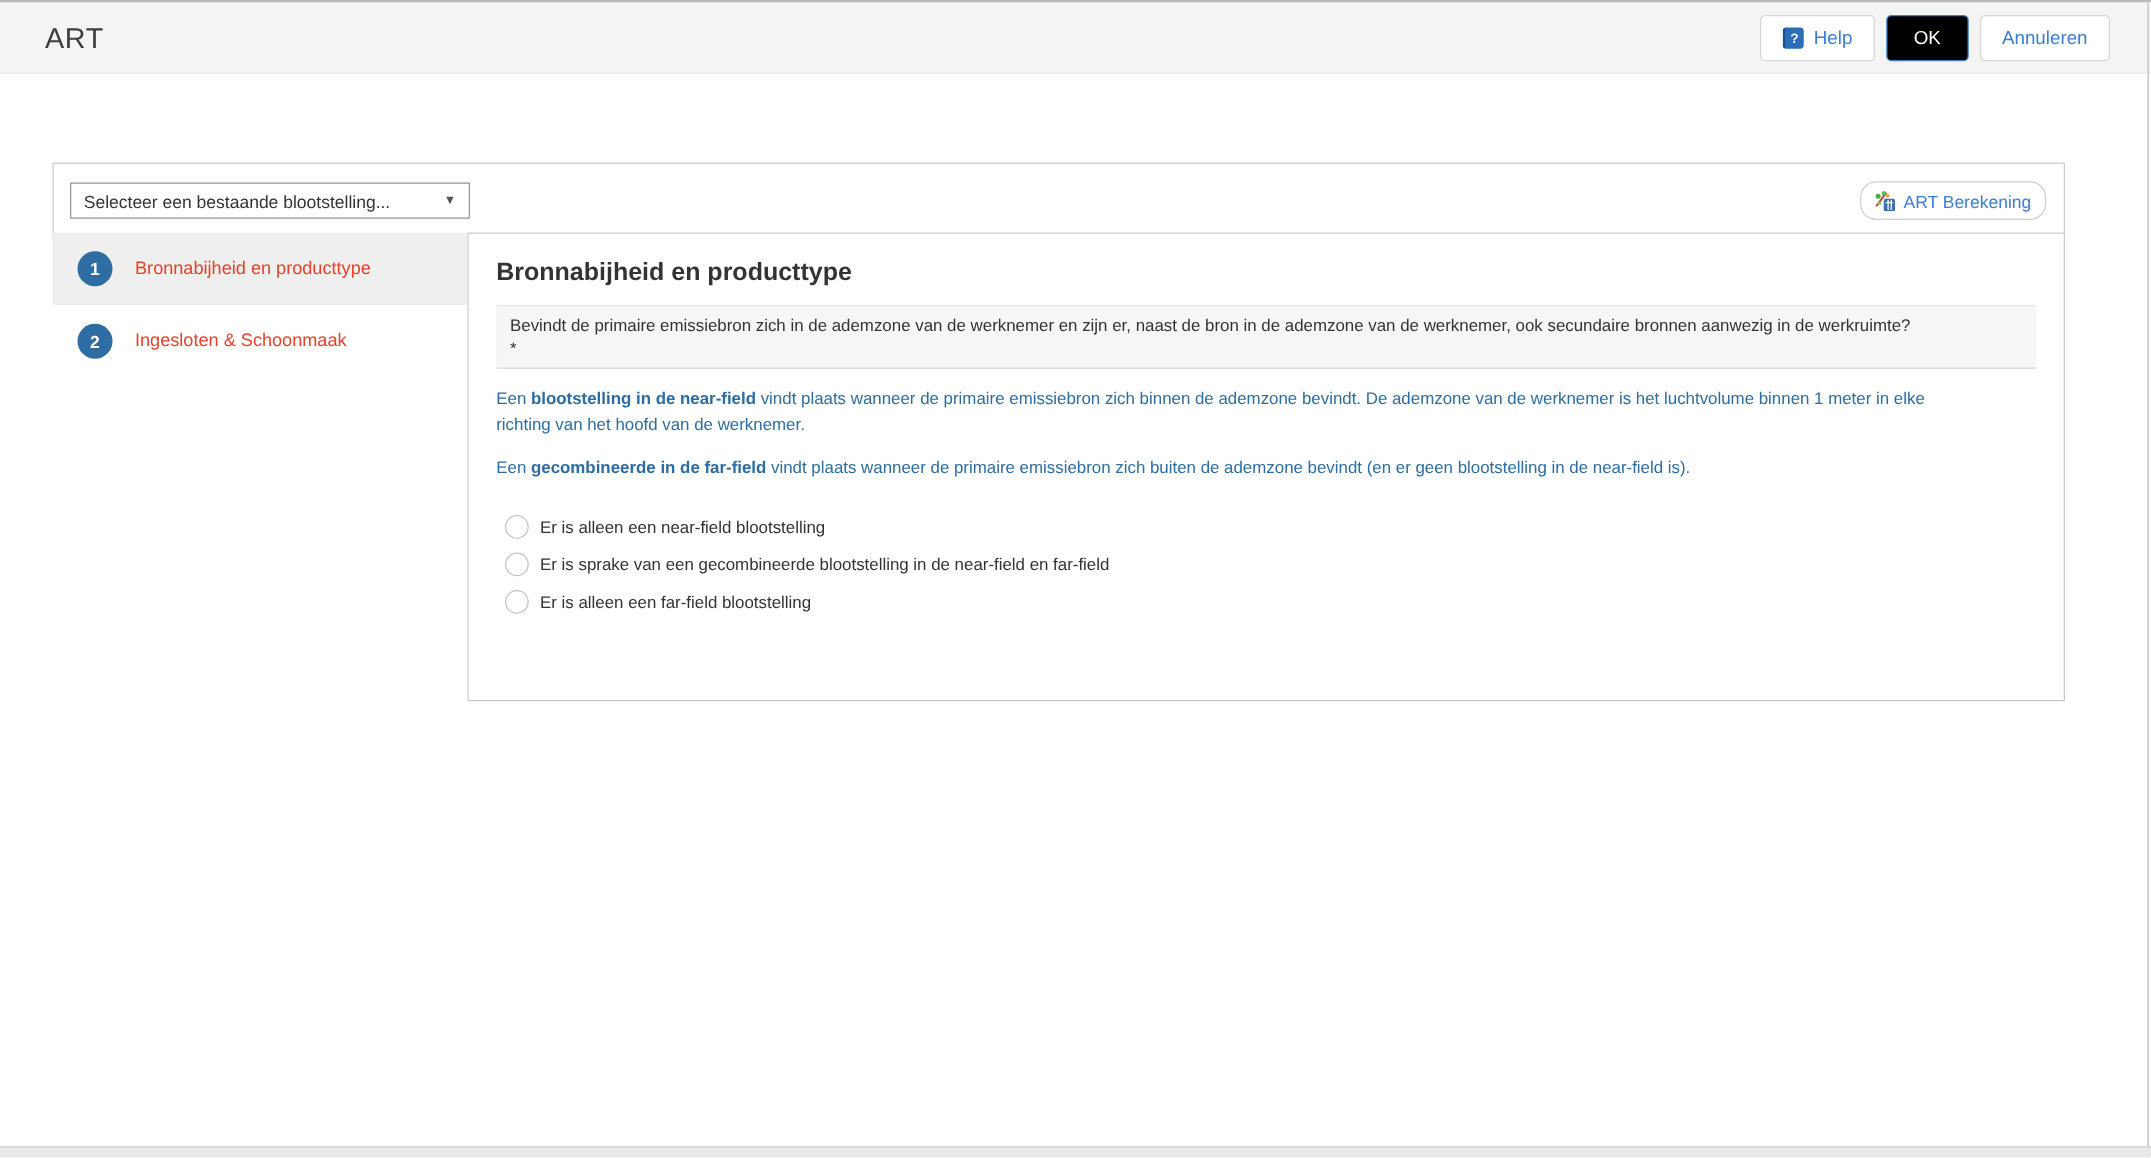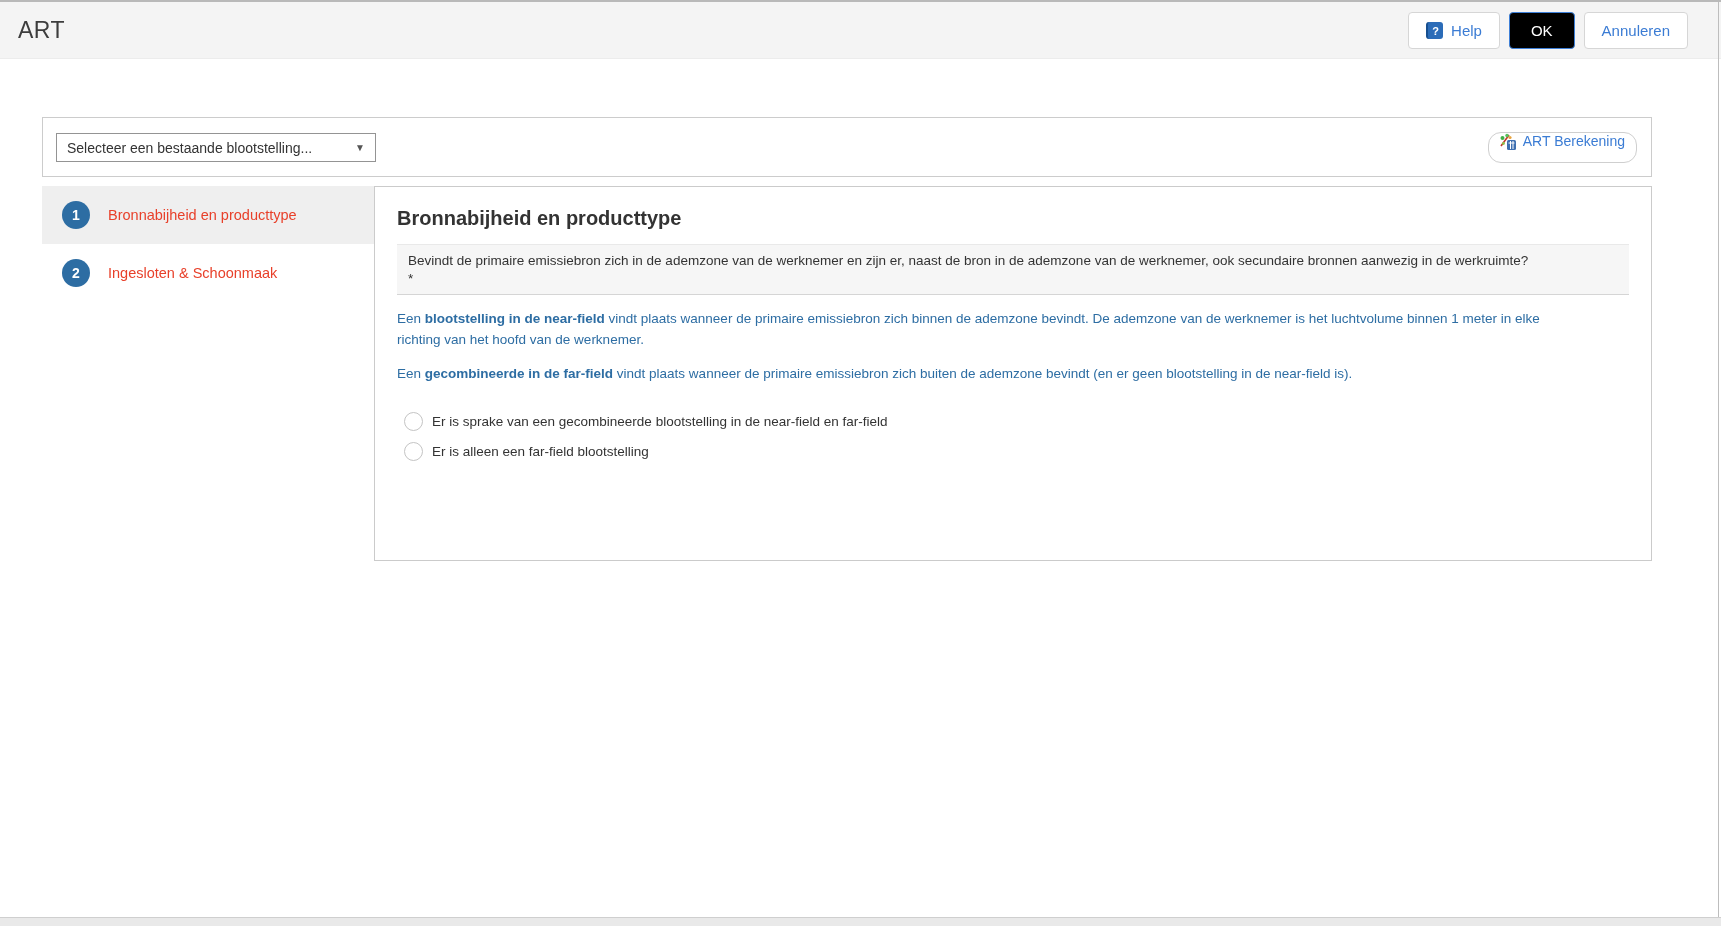--- a/index.html
+++ b/index.html
@@ -15,51 +15,51 @@
   
   .right-edge { position:absolute; top:0; right:2px; width:1px; height:926px; background:#bdbdbd; }
   .bottom-strip { position:absolute; left:0; bottom:0; width:1721px; height:9px; background:#e9e9e9; border-top:1px solid #cfcfcf; }
 
   
   .header {
     position:absolute; left:0; top:0; width:1721px; height:57px;
     background:#f4f4f4; border-bottom:1px solid #ececec;
     display:flex; align-items:center;
   }
-  .app-title { font-size:23px; color:#3d3d3d; margin-left:18px; letter-spacing:0.5px; }
+  .app-title { font-size:23px; color:#3d3d3d; margin-left:36px; letter-spacing:0.5px; }
   .header-actions { position:absolute; right:33px; top:0; height:57px; display:flex; align-items:center; gap:9px; }
   .btn {
     height:37px; border-radius:4px; font-size:15px; cursor:pointer;
     display:inline-flex; align-items:center; justify-content:center;
     font-family:"Liberation Sans", sans-serif;
   }
   .btn-light { background:#ffffff; border:1px solid #d6d6d6; color:#3b7cd4; padding:0 17px; }
   .btn-primary { background:#000000; border:1px solid #3e80d8; color:#ffffff; padding:0 21px; }
   .help-icon {
     width:17px; height:17px; background:#2b6cb8; border-radius:3px; margin-right:8px;
     color:#fff; font-size:11px; font-weight:bold; display:inline-flex; align-items:center; justify-content:center;
     border-left:2px solid #174f8f;
   }
 
   
   .toolbar-box {
-    position:absolute; left:42px; top:115px; width:1610px; height:60px;
+    position:absolute; left:42px; top:128px; width:1610px; height:60px;
     background:#fff; border:1px solid #cccccc;
   }
   .select-box {
     position:absolute; left:13px; top:15px; width:320px; height:29px;
     border:1px solid #949494; background:#fff;
     display:flex; align-items:center; font-size:14px; color:#333;
     padding:0 10px; cursor:pointer;
   }
   .select-box .caret { margin-left:auto; font-size:10px; color:#555; }
   .calc-btn {
     position:absolute; right:14px; top:14px; height:31px;
     background:#fff; border:1px solid #cfcfcf; border-radius:13px;
-    display:inline-flex; padding:0 11px; gap:6px;
+    display:inline-flex; align-items:center; padding:0 11px; gap:6px;
     color:#3b7cd4; font-size:14px; cursor:pointer;
   }
 
   
   .steps { position:absolute; left:42px; top:184px; width:332px; }
   .step-row { height:58px; display:flex; align-items:center; cursor:pointer; }
   .step-row.active { background:#efefef; }
   .step-circle {
     width:28px; height:28px; border-radius:50%; background:#2d6da3; color:#fff;
     font-size:14px; font-weight:bold; display:flex; align-items:center; justify-content:center;
@@ -149,20 +149,24 @@
   <p class="info-para">
     <span>Een </span><b>blootstelling in de near-field</b><span> vindt plaats wanneer de primaire emissiebron zich binnen de ademzone bevindt. De ademzone van de werknemer is het luchtvolume binnen 1 meter in elke richting van het hoofd van de werknemer.</span>
   </p>
   <p class="info-para">
     <span>Een </span><b>gecombineerde in de far-field</b><span> vindt plaats wanneer de primaire emissiebron zich buiten de ademzone bevindt (en er geen blootstelling in de near-field is).</span>
   </p>
 
   <div class="options">
     <div class="option-row">
       <span class="radio-circle"></span>
+      <span class="option-label">Er is alleen een near-field blootstelling</span>
+    </div>
+    <div class="option-row">
+      <span class="radio-circle"></span>
       <span class="option-label">Er is sprake van een gecombineerde blootstelling in de near-field en far-field</span>
     </div>
     <div class="option-row">
       <span class="radio-circle"></span>
       <span class="option-label">Er is alleen een far-field blootstelling</span>
     </div>
   </div>
 </div>
 
 <div class="right-edge"></div>

